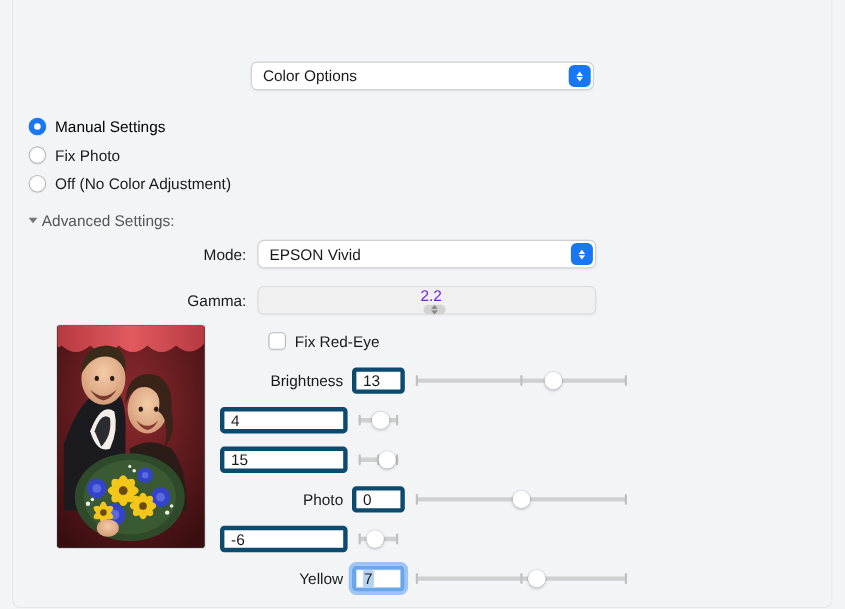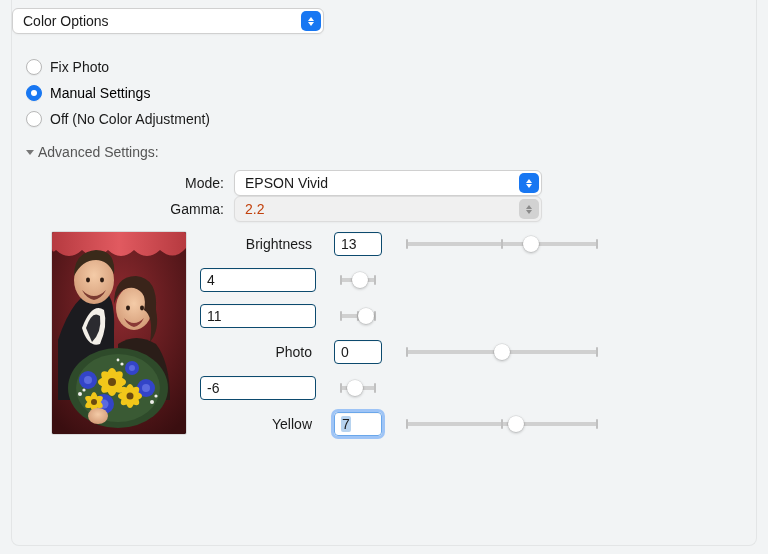--- a/index.html
+++ b/index.html
@@ -17,40 +17,43 @@
     padding-top: 8px;
     background: #f2f4f5;
     border: 1px solid #e3e5e6;
     border-top: none;
     border-radius: 0 0 8px 8px;
     min-height: 546px;
     padding-bottom: 14px;
   }
   
   .top-select-row {
+    text-align: center;
     margin-bottom: 16px;
+    margin-top: 48px;
   }
   .mac-select {
     display: inline-flex;
     align-items: center;
     justify-content: space-between;
     background: #ffffff;
     border: 1px solid #d0d0d0;
     border-radius: 6px;
     height: 26px;
     padding: 0 2px 0 10px;
     box-shadow: 0 1px 2px rgba(0,0,0,0.04);
     cursor: default;
   }
   .mac-select.large { width: 312px; }
   .mac-select.medium { width: 308px; }
   .mac-select.disabled {
     background: #f0f0f0;
-    color: #c2410c;
+    color: #6d28d9;
     border-color: #dcdcdc;
+    flex-direction: column;
   }
   .mac-select .select-text { font-size: 14px; }
   .mac-select .end-cap {
     width: 20px; height: 20px;
     border-radius: 5px;
     background: #1877f2;
     display: flex; flex-direction: column;
     align-items: center; justify-content: center;
     gap: 1px;
     margin-left: 6px;
@@ -109,21 +112,21 @@
     width: 0; height: 0;
     border-left: 4px solid transparent;
     border-right: 4px solid transparent;
     border-top: 5px solid #777;
   }
 
   
   .form-grid {
     display: grid;
     grid-template-columns: 222px 340px;
-    row-gap: 0;
+    row-gap: 16px;
     align-items: center;
     margin-bottom: 10px;
   }
   .form-grid .lbl {
     text-align: right; padding-right: 10px;
     font-size: 14px; color: #1a1a1a;
   }
 
   
   .lower {
@@ -154,26 +157,26 @@
     background: #fff;
     box-shadow: 0 1px 1px rgba(0,0,0,0.05);
   }
 
   
   .sliders { display: flex; flex-direction: column; gap: 12px; }
   .slider-row {
     display: grid;
     grid-template-columns: 116px 48px 204px;
     align-items: center;
-    column-gap: 18px;
+    column-gap: 4px;
   }
   .slider-row .slbl { text-align: right; padding-right: 4px; font-size: 14px; }
   .num-field {
     height: 24px;
-    border: 1px solid #0c4a6e;
+    border: 4px solid #0c4a6e;
     border-radius: 4px;
     background: #fff;
     font-size: 14px;
     padding: 0 6px;
     display: flex; align-items: center;
     box-shadow: inset 0 1px 0 rgba(0,0,0,0.03);
   }
   .num-field.focused {
     outline: 3px solid #9ec4f6;
     border-color: #6aa7ea;
@@ -221,27 +224,27 @@
     <div class="mac-select large">
       <span class="select-text">Color Options</span>
       <span class="end-cap">
         <span class="chev-up"></span>
           <span class="chev-down"></span>
       </span>
     </div>
   </div>
 
   <div class="radios">
+    <div class="radio-row selected">
+      <span class="radio selected"></span>
+      <span class="label">Manual Settings</span>
+    </div>
     <div class="radio-row">
       <span class="radio"></span>
       <span class="label">Fix Photo</span>
-    </div>
-    <div class="radio-row selected">
-      <span class="radio selected"></span>
-      <span class="label">Manual Settings</span>
     </div>
     <div class="radio-row">
       <span class="radio"></span>
       <span class="label">Off (No Color Adjustment)</span>
     </div>
   </div>
 
   <div class="disclosure">
     <span class="tri"></span>
     <span>Advanced Settings:</span>
@@ -354,20 +357,24 @@
           <circle cx="70" cy="132" r="1.6"></circle>
             <circle cx="66" cy="128" r="1.4"></circle>
         </g>
 
         <ellipse cx="46" cy="184" rx="10" ry="8" fill="url(#skin)"></ellipse>
       </svg>
     </div>
 
     <div class="right-col">
 
+      <div class="checkbox-row">
+        <span class="cb"></span>
+        <span>Fix Red-Eye</span>
+      </div>
 
       <div class="sliders">
 
         <div class="slider-row">
           <div class="slbl">Brightness</div>
           <div class="num-field">
             <span>13</span>
           </div>
           <div class="slider-track">
             <div class="track"></div>
@@ -386,21 +393,21 @@
             <div class="track"></div>
             <div class="tick" style="left:6px"></div>
             <div class="tick" style="left:50%;margin-left:-1px"></div>
             <div class="tick" style="right:6px"></div>
             <div class="knob" style="left: 54%;"></div>
           </div>
         </div>
 
         <div class="slider-row">
           <div class="num-field">
-            <span>11</span>
+            <span>15</span>
           </div>
           <div class="slider-track">
             <div class="track"></div>
             <div class="tick" style="left:6px"></div>
             <div class="tick" style="left:50%;margin-left:-1px"></div>
             <div class="tick" style="right:6px"></div>
             <div class="knob" style="left: 66%;"></div>
           </div>
         </div>
 

